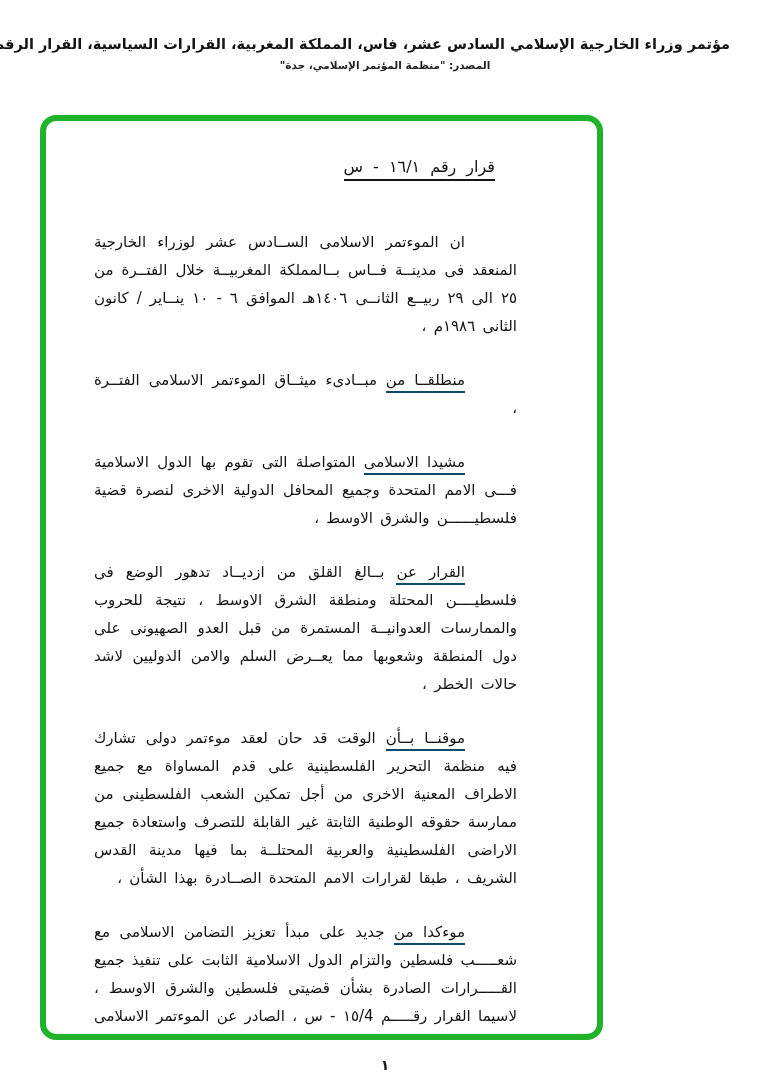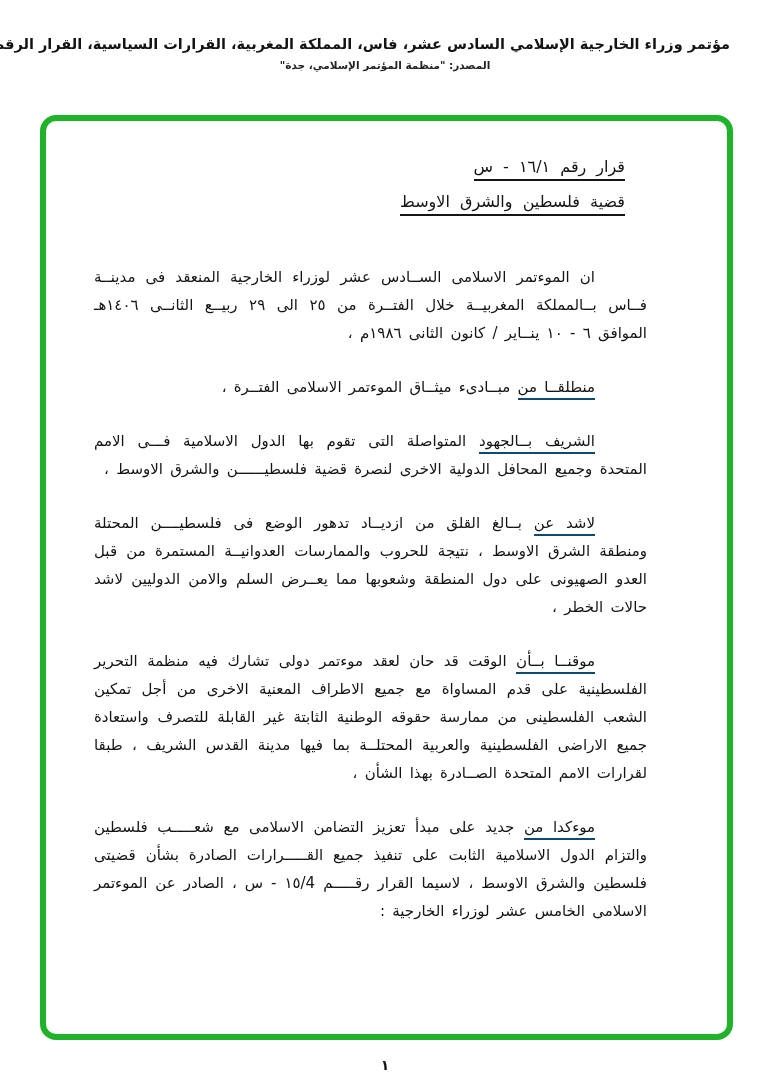--- a/index.html
+++ b/index.html
@@ -25,21 +25,21 @@
   }
   .citation-line2 {
     margin-top: 7px;
     font-size: 10.5px;
     font-weight: bold;
     color: #222;
   }
   .frame {
     position: absolute;
     left: 40px; top: 115px;
-    width: 693px; height: 925px;
+    width: 563px; height: 925px;
     box-sizing: border-box;
     border: 6px solid #20b32a;
     border-radius: 16px;
     background: #fff;
   }
   .doc {
     direction: rtl;
     box-sizing: border-box;
     padding: 36px 80px 0 48px;
     height: 100%;
@@ -91,30 +91,29 @@
 <div class="citation">
   <div class="citation-line1">مؤتمر وزراء الخارجية الإسلامي السادس عشر، فاس، المملكة المغربية، القرارات السياسية، القرار الرقم ١٦/١-س</div>
   <div class="citation-line2">المصدر: "منظمة المؤتمر الإسلامي، جدة"</div>
 </div>
 
 <div class="frame">
   <div class="doc">
 
     <div class="title-block">
       <span class="row"><span class="title-line">قرار رقم  ١٦/١ - س</span></span>
-      <span class="row"><span class="title-line">قضية  فلسطين والشرق الاوسط</span></span>
     </div>
 
     <p class="body-par"><span>ان الموءتمر الاسلامى الســادس عشر لوزراء الخارجية المنعقد فى مدينــة فــاس بــالمملكة المغربيــة خلال الفتــرة من ٢٥ الى ٢٩ ربيــع الثانــى ١٤٠٦هـ الموافق ٦ - ١٠ ينــاير / كانون الثانى ١٩٨٦م ،</span></p>
 
     <p class="body-par"><span class="lead">منطلقــا من</span> <span>مبــادىء ميثــاق الموءتمر الاسلامى الفتــرة ،</span></p>
 
-    <p class="body-par"><span class="lead">الشريف بــالجهود</span> <span>المتواصلة التى تقوم بها الدول الاسلامية فـــى الامم المتحدة وجميع المحافل الدولية الاخرى لنصرة قضية فلسطيــــــن والشرق الاوسط ،</span></p>
+    <p class="body-par"><span class="lead">مشيدا الاسلامى</span> <span>المتواصلة التى تقوم بها الدول الاسلامية فـــى الامم المتحدة وجميع المحافل الدولية الاخرى لنصرة قضية فلسطيــــــن والشرق الاوسط ،</span></p>
 
-    <p class="body-par"><span class="lead">لاشد عن</span> <span>بــالغ القلق من ازديــاد تدهور الوضع فى فلسطيــــن المحتلة ومنطقة الشرق الاوسط ، نتيجة للحروب والممارسات العدوانيــة المستمرة من قبل العدو الصهيونى على دول المنطقة وشعوبها مما يعــرض السلم والامن الدوليين لاشد حالات الخطر ،</span></p>
+    <p class="body-par"><span class="lead">القرار عن</span> <span>بــالغ القلق من ازديــاد تدهور الوضع فى فلسطيــــن المحتلة ومنطقة الشرق الاوسط ، نتيجة للحروب والممارسات العدوانيــة المستمرة من قبل العدو الصهيونى على دول المنطقة وشعوبها مما يعــرض السلم والامن الدوليين لاشد حالات الخطر ،</span></p>
 
     <p class="body-par"><span class="lead">موقنــا بــأن</span> <span>الوقت قد حان لعقد موءتمر دولى تشارك فيه منظمة التحرير الفلسطينية على قدم المساواة مع جميع الاطراف المعنية الاخرى من أجل تمكين الشعب الفلسطينى من ممارسة حقوقه الوطنية الثابتة غير القابلة للتصرف واستعادة جميع الاراضى الفلسطينية والعربية المحتلــة بما فيها مدينة القدس الشريف ، طبقا لقرارات الامم المتحدة الصــادرة بهذا الشأن ،</span></p>
 
     <p class="body-par"><span class="lead">موءكدا من</span> <span>جديد على مبدأ تعزيز التضامن الاسلامى مع شعـــــب فلسطين والتزام الدول الاسلامية الثابت على تنفيذ جميع القـــــرارات الصادرة بشأن قضيتى فلسطين والشرق الاوسط ، لاسيما القرار رقـــــم ١٥/4 - س ، الصادر عن الموءتمر الاسلامى الخامس عشر لوزراء الخارجية :</span></p>
 
   </div>
 </div>
 
 <div class="page-number">١</div>
 

